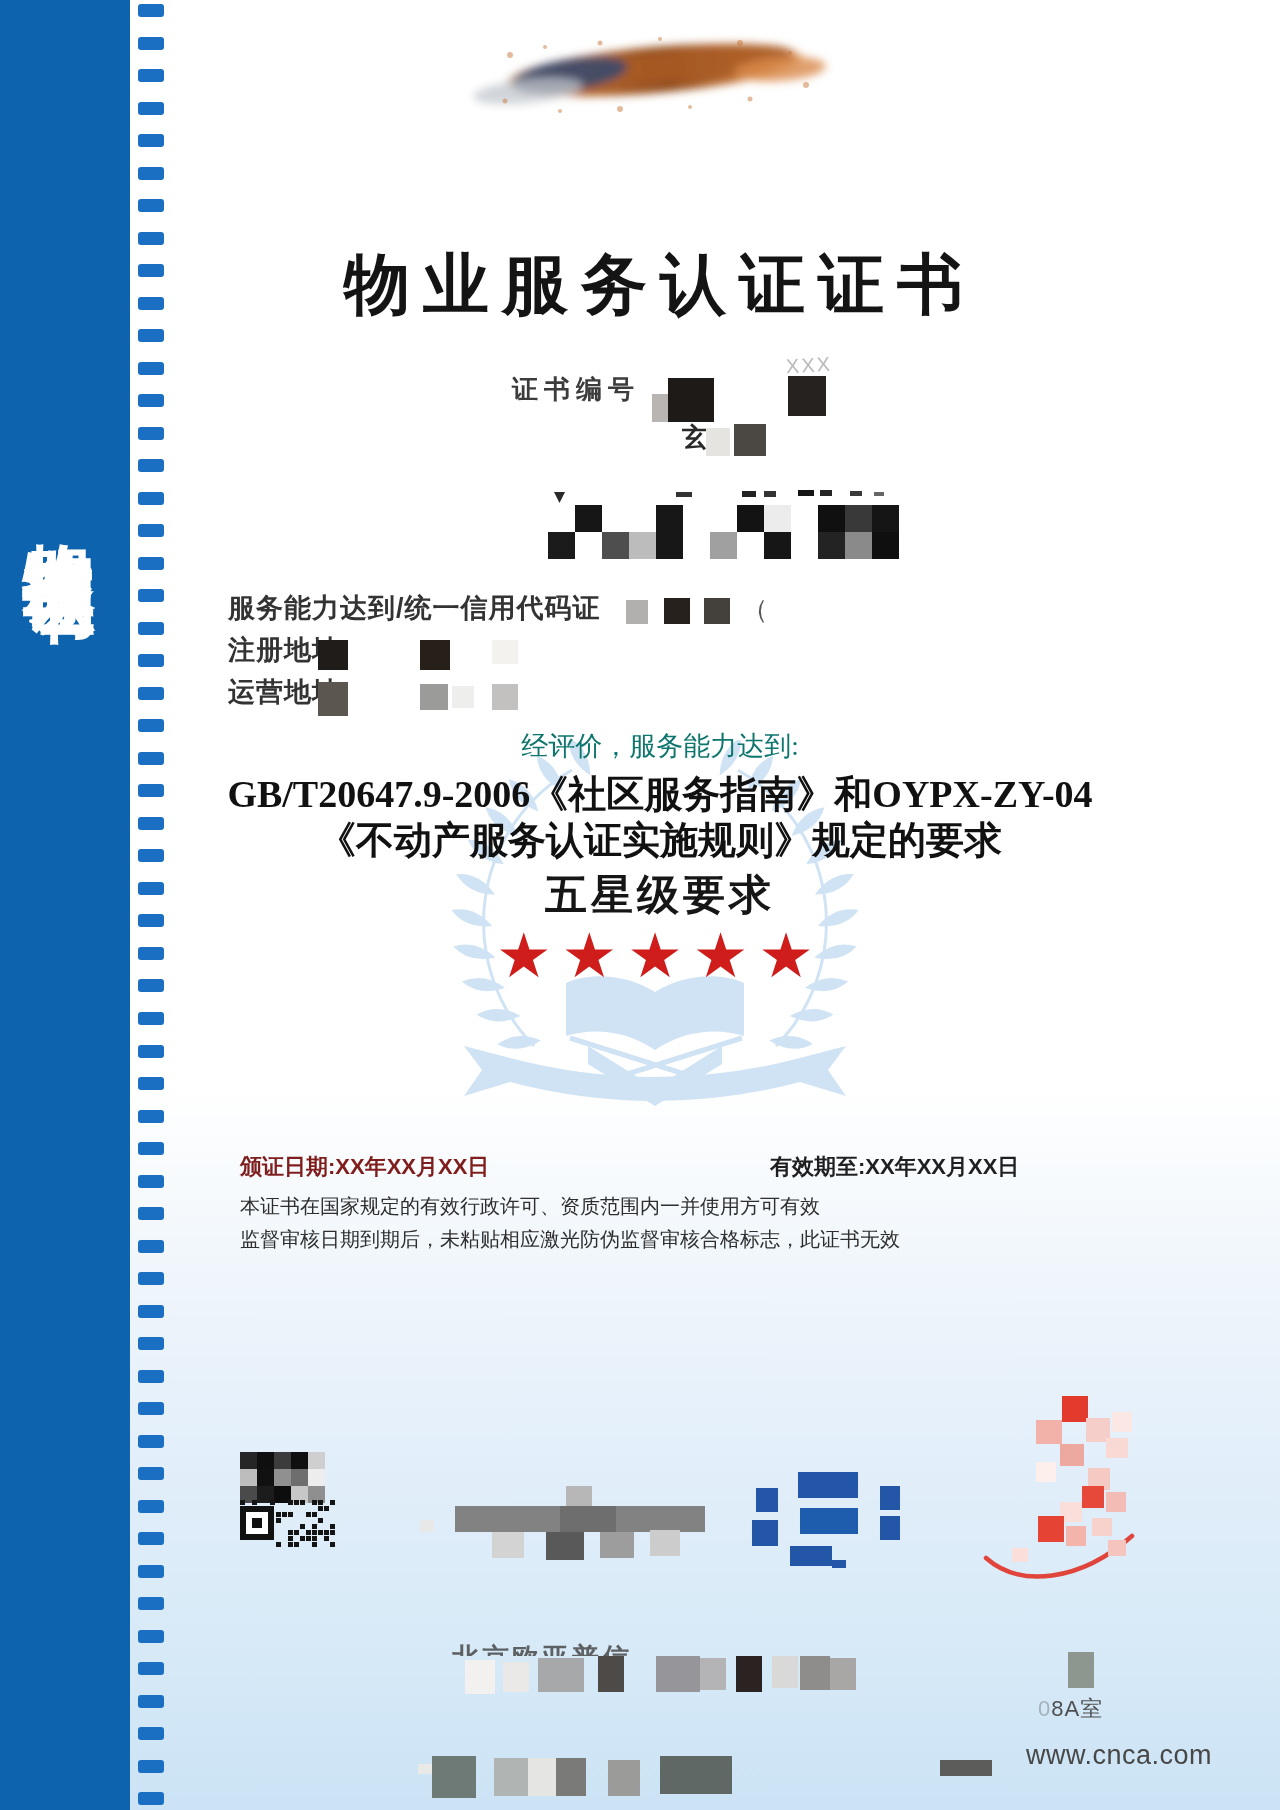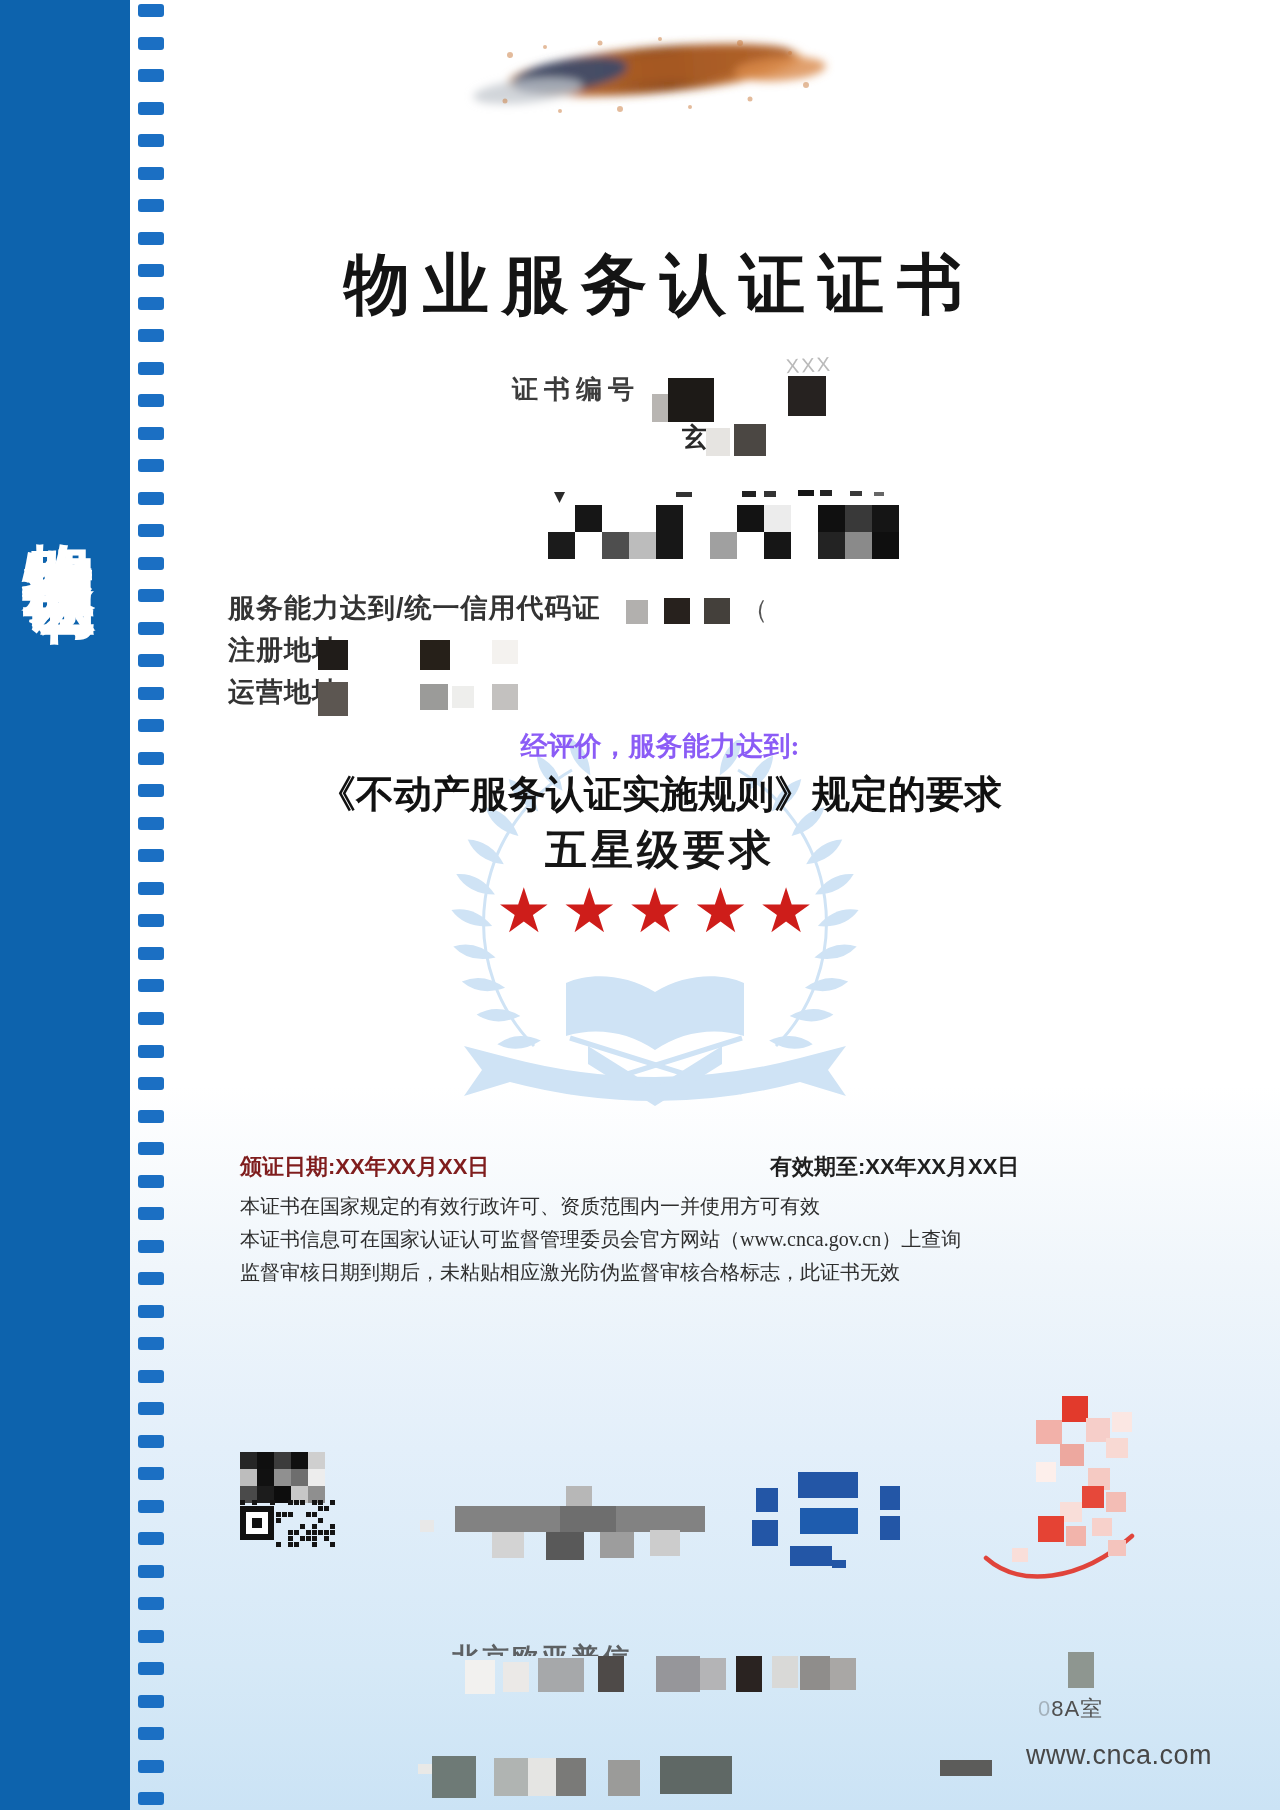--- a/index.html
+++ b/index.html
@@ -27,21 +27,21 @@
      font-size:66px;font-weight:900;color:#141414;letter-spacing:13px;z-index:2;}
   .certno-label{left:512px;top:372px;font-size:26px;color:#3c3c3c;letter-spacing:6px;font-weight:600;}
   .certno-hint{left:786px;top:354px;font-size:20px;color:#aeaeae;opacity:.85;transform:rotate(-3deg);letter-spacing:2px;}
   .partial-char{left:682px;top:420px;font-size:26px;color:#2a2a2a;font-weight:600;}
   .org-label{left:228px;top:590px;font-size:27px;color:#333;font-weight:600;letter-spacing:1px;}
   .org-paren{left:742px;top:592px;font-size:26px;color:#555;}
   .addr1-label{left:228px;top:632px;font-size:27px;color:#333;font-weight:600;letter-spacing:1px;}
   .addr2-label{left:228px;top:674px;font-size:27px;color:#333;font-weight:600;letter-spacing:1px;}
   
   .eval{position:absolute;left:185px;top:728px;width:950px;text-align:center;z-index:2;}
-  .eval-intro{font-family:"Liberation Serif",serif;font-weight:700;font-size:27px;color:#8b5cf6;margin-bottom:8px;}
+  .eval-intro{font-family:"Liberation Serif",serif;font-weight:400;font-size:27px;color:#0f766e;margin-bottom:8px;}
   .std{font-family:"Liberation Serif",serif;font-weight:700;font-size:38px;color:#111;line-height:1.2;}
   .star-level{font-size:42px;font-weight:900;color:#161616;margin-top:4px;letter-spacing:4px;}
   .stars{font-size:62px;color:var(--star-red,#ce1d1a);letter-spacing:10px;line-height:1.0;margin-top:2px;}
   .scope-label{font-size:26px;color:#222;font-weight:600;letter-spacing:3px;margin-top:2px;}
   .scope-value{font-size:34px;font-weight:800;color:#1a1a1a;letter-spacing:3px;margin-top:40px;}
   
   .watermark{position:absolute;left:420px;top:740px;width:470px;height:380px;z-index:1;}
   .wm{fill:var(--wm-blue,#cfe3f5);}
   .wms{stroke:var(--wm-blue,#cfe3f5);fill:none;}
   
@@ -216,31 +216,31 @@
       <path class="wm" d="M90 318 L44 306 L62 330 L44 356 L90 342 Z"></path>
       <path class="wm" d="M380 318 L426 306 L408 330 L426 356 L380 342 Z"></path>
       <path class="wm" d="M235 252 C206 234 170 232 146 243 L146 296 C174 287 208 291 235 310 Z"></path>
       <path class="wm" d="M235 252 C264 234 300 232 324 243 L324 296 C296 287 262 291 235 310 Z"></path>
       <path class="wm" d="M168 306 L235 348 L302 306 L302 324 L235 366 L168 324 Z"></path>
     </svg>
   </div>
 
   <section class="eval">
     <div class="eval-intro">经评价，服务能力达到:</div>
+    <div class="std">GB/T20647.9-2006《社区服务指南》和OYPX-ZY-04</div>
     <div class="std">《不动产服务认证实施规则》规定的要求</div>
     <div class="star-level">五星级要求</div>
     <div class="stars">★★★★★</div>
   </section>
 
   <span class="abs issue-date">颁证日期:XX年XX月XX日</span>
   <span class="abs valid-date">有效期至:XX年XX月XX日</span>
 
   <div class="notes">
     <div>本证书在国家规定的有效行政许可、资质范围内一并使用方可有效</div>
-    <div>本证书信息可在国家认证认可监督管理委员会官方网站（www.cnca.gov.cn）上查询</div>
     <div>监督审核日期到期后，未粘贴相应激光防伪监督审核合格标志，此证书无效</div>
   </div>
 
 
   <div class="qr-finder" style="left:240px;top:1506px;width:34px;height:34px;">
     <div class="in"></div>
     <div class="core"></div>
   </div>
 
   <div class="seal-arc">

